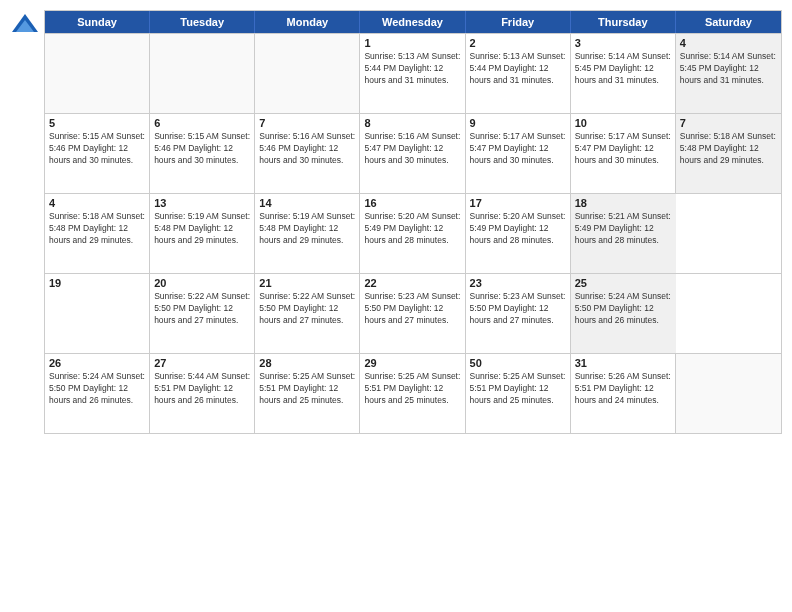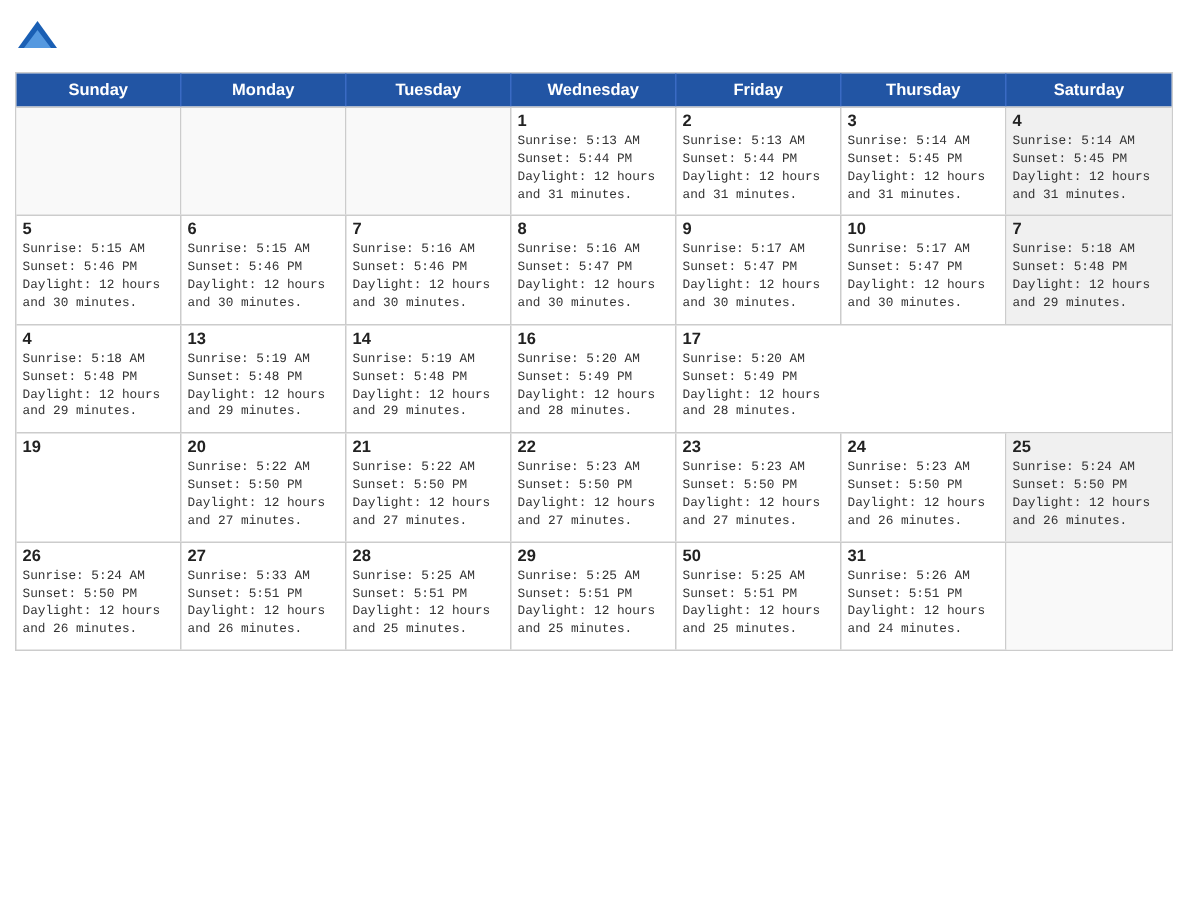--- a/index.html
+++ b/index.html
@@ -7,21 +7,21 @@
       width: 792px;
       height: 612px;
       font-family: Arial, sans-serif;
       background: #fff;
       overflow: hidden;
     }
     .page {
       width: 792px;
       height: 444px;
       display: flex;
-      flex-direction: column;
+      flex-direction: row;
       padding: 10px;
     }
     .header {
       display: flex;
       justify-content: space-between;
       align-items: flex-start;
       margin-bottom: 8px;
     }
     .logo {
       display: flex;
@@ -105,21 +105,20 @@
       font-size: 11px;
       font-weight: bold;
       color: #222;
       display: block;
       margin-bottom: 2px;
     }
     .day-info {
       font-size: 8.5px;
       line-height: 1.4;
       color: #333;
-      font-family: Liberation Mono, monospace;
     }
   </style>
 </head>
 <body>
 
 <div class="page">
   <div class="header">
     <div class="logo">
       <svg class="logo-icon" viewBox="0 0 30 30">
         <polygon points="15,4 28,22 2,22" fill="#1a5fb4"></polygon>
@@ -132,22 +131,22 @@
     </div>
     <div class="title-block">
       <div class="cal-title"></div>
       <div class="cal-subtitle"></div>
     </div>
   </div>
 
   <div class="calendar">
     <div class="cal-header-row">
     <div class="cal-header-cell">Sunday</div>
+        <div class="cal-header-cell">Tuesday</div>
         <div class="cal-header-cell">Monday</div>
-        <div class="cal-header-cell">Tuesday</div>
         <div class="cal-header-cell">Wednesday</div>
         <div class="cal-header-cell">Friday</div>
         <div class="cal-header-cell">Thursday</div>
         <div class="cal-header-cell">Saturday</div>
       </div>
     <div class="cal-body">
     <div class="cal-row">
           <div class="cal-cell empty"></div>
           <div class="cal-cell empty"></div>
           <div class="cal-cell empty"></div>
@@ -260,20 +259,27 @@
 Daylight: 12 hours
 and 28 minutes.</div>
           </div>
           <div class="cal-cell">
             <span class="day-num">17</span>
             <div class="day-info">Sunrise: 5:20 AM
 Sunset: 5:49 PM
 Daylight: 12 hours
 and 28 minutes.</div>
           </div>
+          <div class="cal-cell shaded">
+            <span class="day-num">18</span>
+            <div class="day-info">Sunrise: 5:21 AM
+Sunset: 5:49 PM
+Daylight: 12 hours
+and 28 minutes.</div>
+          </div>
         </div>
         <div class="cal-row">
           <div class="cal-cell">
             <span class="day-num">19</span>
           </div>
           <div class="cal-cell">
             <span class="day-num">20</span>
             <div class="day-info">Sunrise: 5:22 AM
 Sunset: 5:50 PM
 Daylight: 12 hours
@@ -292,47 +298,40 @@
 Sunset: 5:50 PM
 Daylight: 12 hours
 and 27 minutes.</div>
           </div>
           <div class="cal-cell">
             <span class="day-num">23</span>
             <div class="day-info">Sunrise: 5:23 AM
 Sunset: 5:50 PM
 Daylight: 12 hours
 and 27 minutes.</div>
-          </div>
-          <div class="cal-cell">
-            <span class="day-num">24</span>
-            <div class="day-info">Sunrise: 5:23 AM
-Sunset: 5:50 PM
-Daylight: 12 hours
-and 26 minutes.</div>
           </div>
           <div class="cal-cell shaded">
             <span class="day-num">25</span>
             <div class="day-info">Sunrise: 5:24 AM
 Sunset: 5:50 PM
 Daylight: 12 hours
 and 26 minutes.</div>
           </div>
         </div>
         <div class="cal-row">
           <div class="cal-cell">
             <span class="day-num">26</span>
             <div class="day-info">Sunrise: 5:24 AM
 Sunset: 5:50 PM
 Daylight: 12 hours
 and 26 minutes.</div>
           </div>
           <div class="cal-cell">
             <span class="day-num">27</span>
-            <div class="day-info">Sunrise: 5:33 AM
+            <div class="day-info">Sunrise: 5:44 AM
 Sunset: 5:51 PM
 Daylight: 12 hours
 and 26 minutes.</div>
           </div>
           <div class="cal-cell">
             <span class="day-num">28</span>
             <div class="day-info">Sunrise: 5:25 AM
 Sunset: 5:51 PM
 Daylight: 12 hours
 and 25 minutes.</div>

